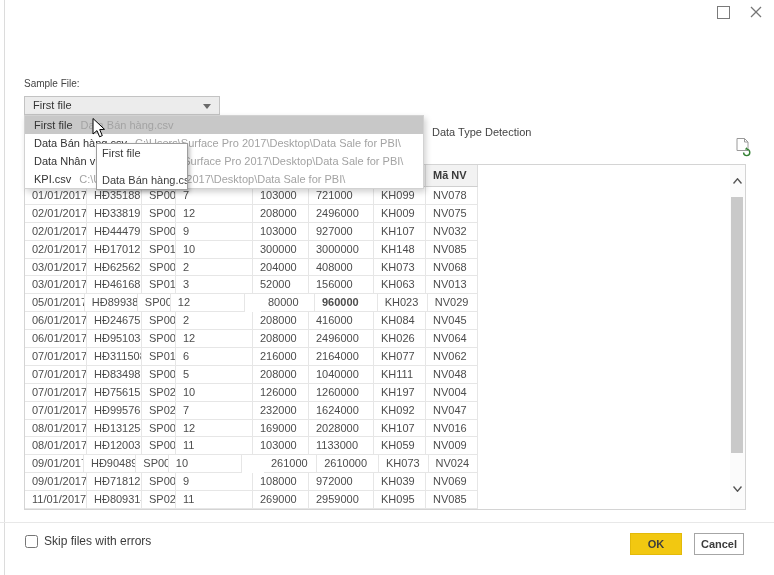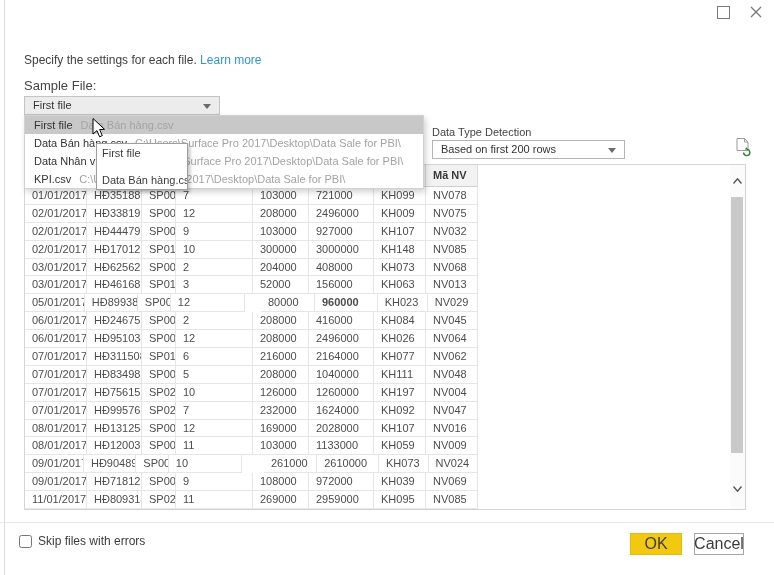--- a/index.html
+++ b/index.html
@@ -12,21 +12,21 @@
   .win-max { position:absolute; left:717px; top:6px; width:13px; height:13px;
     border:1px solid #7a7a7a; background:#fff; cursor:pointer; }
   .win-close { position:absolute; left:748px; top:4px; width:16px; height:16px; cursor:pointer; }
 
   
   .title { position:absolute; left:24px; top:15px; font-size:22px; font-weight:300; color:#3c3c3c; }
   .subtitle { position:absolute; left:24px; top:53px; font-size:12px; color:#3f3f3f; }
   .link { color:#3296d2; cursor:pointer; text-decoration:none; }
 
   
-  .sample-label { position:absolute; left:24px; top:78px; font-size:13px; color:#444; }
+  .sample-label { position:absolute; left:24px; top:78px; font-size:10px; color:#444; }
   .combo { position:absolute; height:19px; font-size:11px; line-height:17px;
     padding-left:8px; white-space:nowrap; cursor:pointer; }
   .combo .chev { position:absolute; right:8px; top:7px; width:0; height:0;
     border-left:4px solid transparent; border-right:4px solid transparent; border-top:5px solid #6a6a6a; }
   .sample-combo { left:24px; top:96px; width:196px; background:#ececec; border:1px solid #c3c3c3; color:#333; }
   .dtd-label { position:absolute; left:432px; top:126px; font-size:11px; color:#444; }
   .dtd-combo { left:432px; top:140px; width:193px; background:#fff; border:1px solid #b5b5b5; color:#333; }
 
   
   .dd-list { position:absolute; left:24px; top:115px; width:400px; background:#fff;
@@ -60,47 +60,43 @@
 
   
   .vscroll { position:absolute; right:0; top:0; width:15px; height:100%; background:#fbfbfb; }
   .scroll-arrow { position:absolute; left:0; width:15px; height:16px; display:flex;
     align-items:center; justify-content:center; cursor:pointer; }
   .scroll-up { top:8px; } .scroll-down { bottom:12px; }
   .vthumb { position:absolute; left:1px; top:32px; width:12px; height:256px; background:#c9c9c9; cursor:grab; }
 
   
   .footer-sep { position:absolute; left:0; right:0; top:522px; height:1px; background:#e8e8e8; }
-  .skip { position:absolute; left:19px; top:534px; display:flex; align-items:flex-end; cursor:pointer; }
+  .skip { position:absolute; left:25px; top:534px; display:flex; align-items:flex-end; cursor:pointer; }
   .skip input { width:13px; height:13px; margin:0 6px 0 0; accent-color:#fff; }
   .skip span { font-size:12px; color:#3c3c3c; }
-  .btn { position:absolute; top:533px; width:52px; height:22px; font-size:16px;
+  .btn { position:absolute; top:533px; width:52px; height:22px; font-size:11px;
     display:flex; align-items:center; justify-content:center; cursor:pointer;
-    font-family:"Liberation Sans","DejaVu Sans",sans-serif; }
+    font-family:"Liberation Sans","DejaVu Sans",sans-serif;font-weight:bold; }
   .btn-ok { left:630px; background:#f2c811; border:1px solid #e3ba0a; color:#3e3e3e; }
   .btn-cancel { left:694px; width:50px; background:#fff; border:1px solid #a6a6a6; color:#3c3c3c; }
 </style>
 </head>
 <body>
 
 <div class="dialog">
   <div class="left-edge"></div>
 
   <div class="win-max"></div>
   <div class="win-close">
     <svg width="16" height="16" viewBox="0 0 16 16">
       <line x1="3" y1="3" x2="13" y2="13" stroke="#767676" stroke-width="1.3"></line>
       <line x1="13" y1="3" x2="3" y2="13" stroke="#767676" stroke-width="1.3"></line>
     </svg>
   </div>
 
-  <div class="subtitle">
-    <span>Specify the settings for each file.</span>
-    <a class="link">Learn more</a>
-  </div>
 
   <div class="sample-label">Sample File:</div>
   <div class="combo sample-combo">
     <span>First file</span>
     <span class="chev"></span>
   </div>
 
   <div class="dd-list">
       <div class="dd-item highlighted"><span>First file</span><span class="dd-detail">Data Bán hàng.csv</span></div>
       <div class="dd-item"><span>Data Bán hàng.csv</span><span class="dd-detail">C:\Users\Surface Pro 2017\Desktop\Data Sale for PBI\</span></div>
@@ -111,24 +107,20 @@
   <div class="tooltip">
     <span>First file</span>
     <span>Data Bán hàng.csv</span>
   </div>
 
   <svg class="cursor" width="14" height="21" viewBox="0 0 14 21">
     <polygon points="1,0.5 1,16 5,12.6 7.6,18.8 10.3,17.6 7.7,11.6 12.5,11.3" fill="#ffffff" stroke="#000000" stroke-width="1"></polygon>
   </svg>
 
   <div class="dtd-label">Data Type Detection</div>
-  <div class="combo dtd-combo">
-    <span>Based on first 200 rows</span>
-    <span class="chev"></span>
-  </div>
   <div class="refresh">
     <svg width="20" height="22" viewBox="0 0 20 22">
       <path d="M4 1.5 H11.5 L15 5 V13.5 H4 Z" fill="#ffffff" stroke="#9a9a9a" stroke-width="1"></path>
       <path d="M11.5 1.5 V5 H15" fill="none" stroke="#9a9a9a" stroke-width="1"></path>
       <path d="M10.6 15.5 a3.1 3.1 0 1 0 3.1 -3.1" fill="none" stroke="#338033" stroke-width="1.4"></path>
       <polygon points="11.8,12.6 15.2,12.6 13.5,10.3" fill="#338033"></polygon>
     </svg>
   </div>
 
   <div class="panel">

